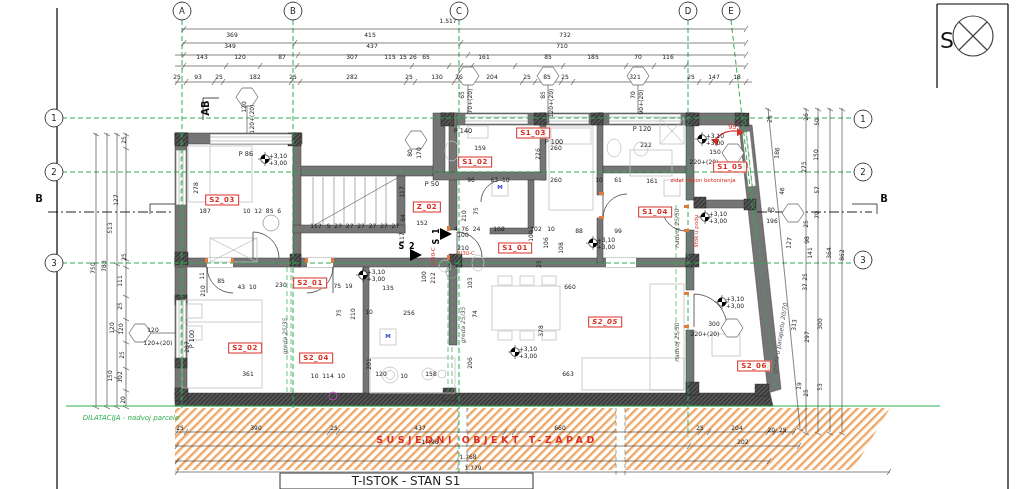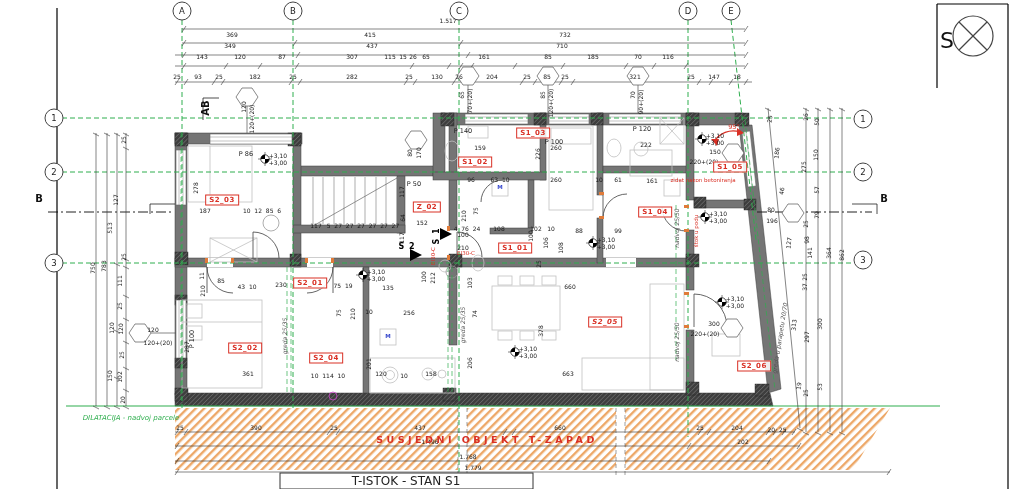--- a/index.html
+++ b/index.html
@@ -523,29 +523,29 @@
       <span class="lbl dim" style="left: 430px; top: 442px; transform: translate(-50%, -50%);">1.496</span>
       <span class="lbl dim" style="left: 743px; top: 442px; transform: translate(-50%, -50%);">202</span>
       <span class="lbl dim" style="left: 468px; top: 457px; transform: translate(-50%, -50%);">1.768</span>
       <span class="lbl dim" style="left: 473px; top: 468px; transform: translate(-50%, -50%);">1.779</span>
     </div>
   <div>
       <span class="lbl tag" style="left: 246px; top: 154px; transform: translate(-50%, -50%);">P 86</span>
       <span class="lbl tag" style="left: 463px; top: 131px; transform: translate(-50%, -50%);">P 140</span>
       <span class="lbl tag" style="left: 554px; top: 142px; transform: translate(-50%, -50%);">P 100</span>
       <span class="lbl tag" style="left: 642px; top: 129px; transform: translate(-50%, -50%);">P 120</span>
-      <span class="lbl tag" style="left: 414px; top: 184px; transform: translate(-50%, -50%);">P 50</span>
+      <span class="lbl tag" style="left: 432px; top: 184px; transform: translate(-50%, -50%);">P 50</span>
       <span class="lbl tag" style="left: 192px; top: 339px; transform: translate(-50%, -50%) rotate(-90deg);">P 100</span>
     </div>
   <div>
       <span class="lbl room" style="left: 222px; top: 200px; transform: translate(-50%, -50%);">S2_03</span>
       <span class="lbl room" style="left: 427px; top: 207px; transform: translate(-50%, -50%);">Z_02</span>
       <span class="lbl room" style="left: 310px; top: 283px; transform: translate(-50%, -50%);">S2_01</span>
       <span class="lbl room" style="left: 245px; top: 348px; transform: translate(-50%, -50%);">S2_02</span>
-      <span class="lbl room" style="left: 326px; top: 358px; transform: translate(-50%, -50%);">S2_04</span>
+      <span class="lbl room" style="left: 316px; top: 358px; transform: translate(-50%, -50%);">S2_04</span>
       <span class="lbl room" style="left: 605px; top: 322px; transform: translate(-50%, -50%); font-style: italic;">S2_05</span>
       <span class="lbl room" style="left: 754px; top: 366px; transform: translate(-50%, -50%);">S2_06</span>
       <span class="lbl room" style="left: 475px; top: 162px; transform: translate(-50%, -50%);">S1_02</span>
       <span class="lbl room" style="left: 533px; top: 133px; transform: translate(-50%, -50%);">S1_03</span>
       <span class="lbl room" style="left: 515px; top: 248px; transform: translate(-50%, -50%);">S1_01</span>
       <span class="lbl room" style="left: 655px; top: 212px; transform: translate(-50%, -50%);">S1_04</span>
       <span class="lbl room" style="left: 730px; top: 167px; transform: translate(-50%, -50%);">S1_05</span>
     </div>
   <div>
       <span class="lbl redtxt" style="left: 703px; top: 181px; transform: translate(-50%, -50%);">zidat nakon betoniranja</span>

